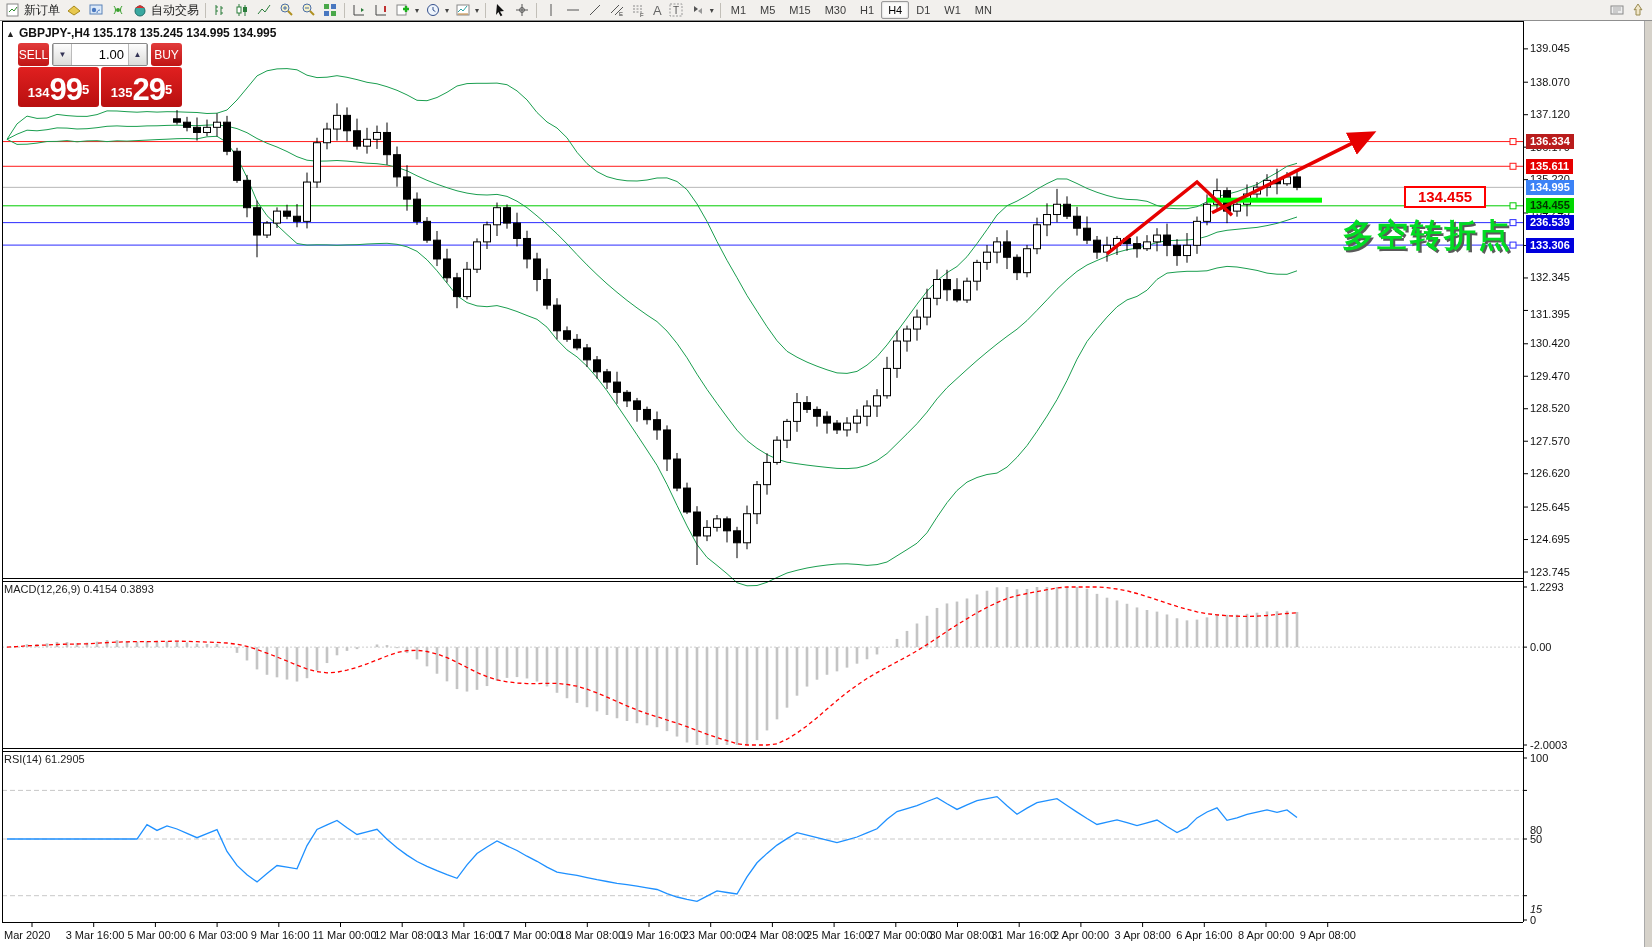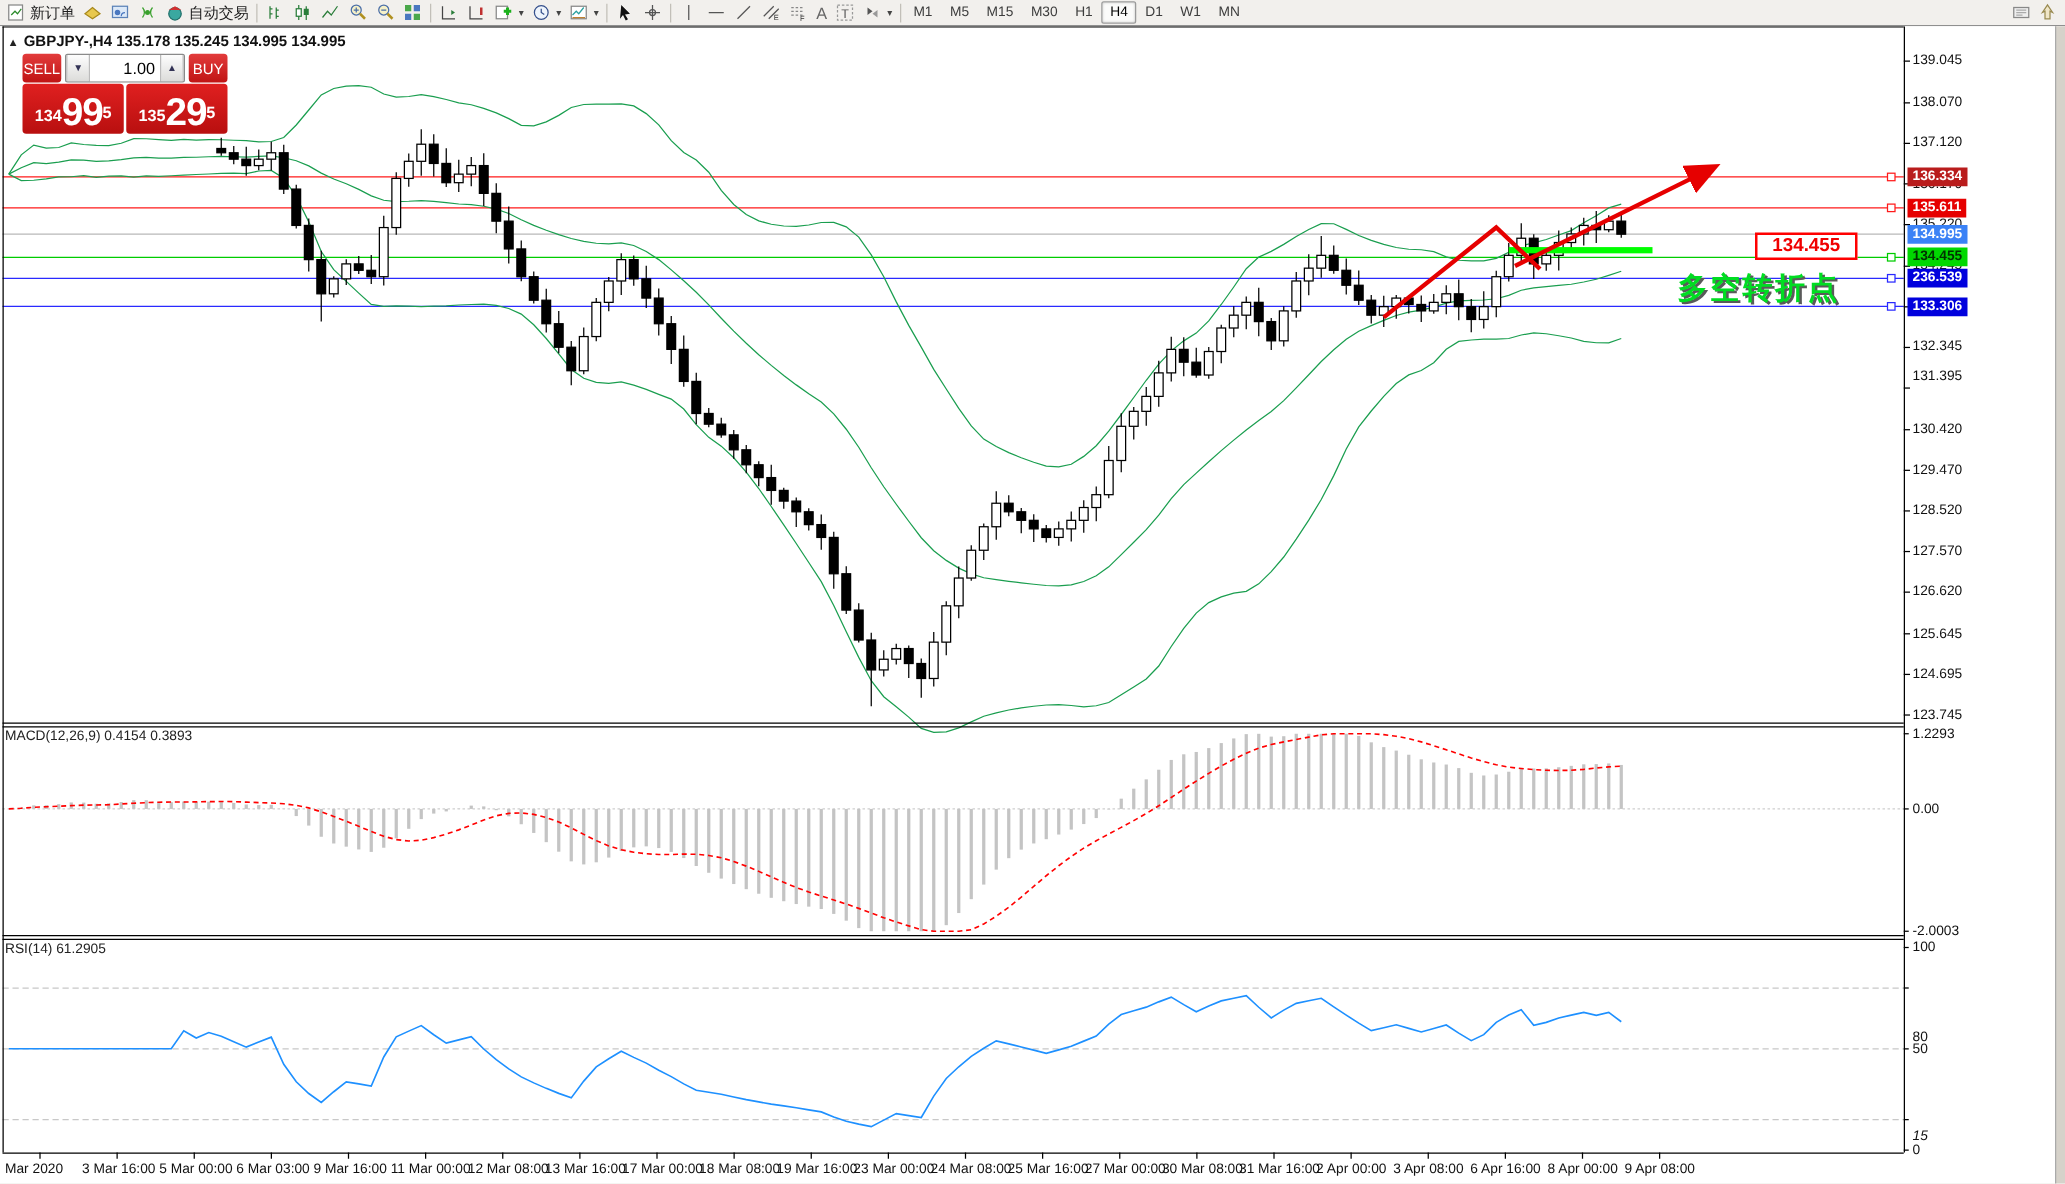--- a/index.html
+++ b/index.html
@@ -39,21 +39,21 @@
   .pbig{font-size:31px;font-weight:bold;line-height:31px;letter-spacing:-1px;}
   .psup{font-size:13px;font-weight:bold;line-height:30px;vertical-align:top;}
   
   .axlabel{position:absolute;left:1530px;font-size:11px;color:#111;white-space:nowrap;}
   .tag{position:absolute;left:1526px;height:15px;line-height:15px;font-size:11px;font-weight:bold;
        padding:0 4px;white-space:nowrap;}
   .indlabel{position:absolute;left:4px;font-size:11px;color:#222;white-space:nowrap;}
   .tlab{position:absolute;font-size:11px;color:#111;white-space:nowrap;top:908px;}
   .resbox{position:absolute;left:1404px;top:165px;width:78px;height:18px;border:2px solid #ff0000;
           background:#fff;color:#f00000;font-size:15px;font-weight:bold;text-align:center;line-height:18px;}
-  .turnpt{position:absolute;left:1342px;top:193px;font-size:24px;font-weight:bold;color:#00dd22;
+  .turnpt{position:absolute;left:1342px;top:193px;font-size:32px;font-weight:bold;color:#00dd22;
           text-shadow:2px 2px 0 #5a5a5a;letter-spacing:2px;white-space:nowrap;}
 </style>
 </head>
 <body>
 
 <div class="app">
 
   <div class="toolbar">
     <div class="tbtn">
       <span class="ic">
@@ -755,21 +755,21 @@
 
     <div id="overlay">
         <div class="axlabel" style="top:21.36709637814696px;">139.045</div>
         <div class="axlabel" style="top:54.705033763045435px;">138.070</div>
         <div class="axlabel" style="top:87.18815224063862px;">137.120</div>
         <div class="axlabel" style="top:119.67127071823278px;">136.170</div>
         <div class="axlabel" style="top:152.15438919582596px;">135.220</div>
         <div class="axlabel" style="top:185.49232658072444px;">134.245</div>
         <div class="axlabel" style="top:217.9754450583186px;">133.295</div>
         <div class="axlabel" style="top:250.45856353591176px;">132.345</div>
-        <div class="axlabel" style="top:274px;">131.395</div>
+        <div class="axlabel" style="top:287px;">131.395</div>
         <div class="axlabel" style="top:316.2796193984044px;">130.420</div>
         <div class="axlabel" style="top:348.76273787599763px;">129.470</div>
         <div class="axlabel" style="top:381.2458563535908px;">128.520</div>
         <div class="axlabel" style="top:413.7289748311849px;">127.570</div>
         <div class="axlabel" style="top:446.21209330877815px;">126.620</div>
         <div class="axlabel" style="top:479.55003069367706px;">125.645</div>
         <div class="axlabel" style="top:512.0331491712708px;">124.695</div>
         <div class="axlabel" style="top:544.516267648864px;">123.745</div>
         <div class="tag" style="top:113.06365868631083px;background:#b91c1c;color:#ffffff;">136.334</div>
         <div class="tag" style="top:137.7850214855746px;background:#e60000;color:#ffffff;">135.611</div>

